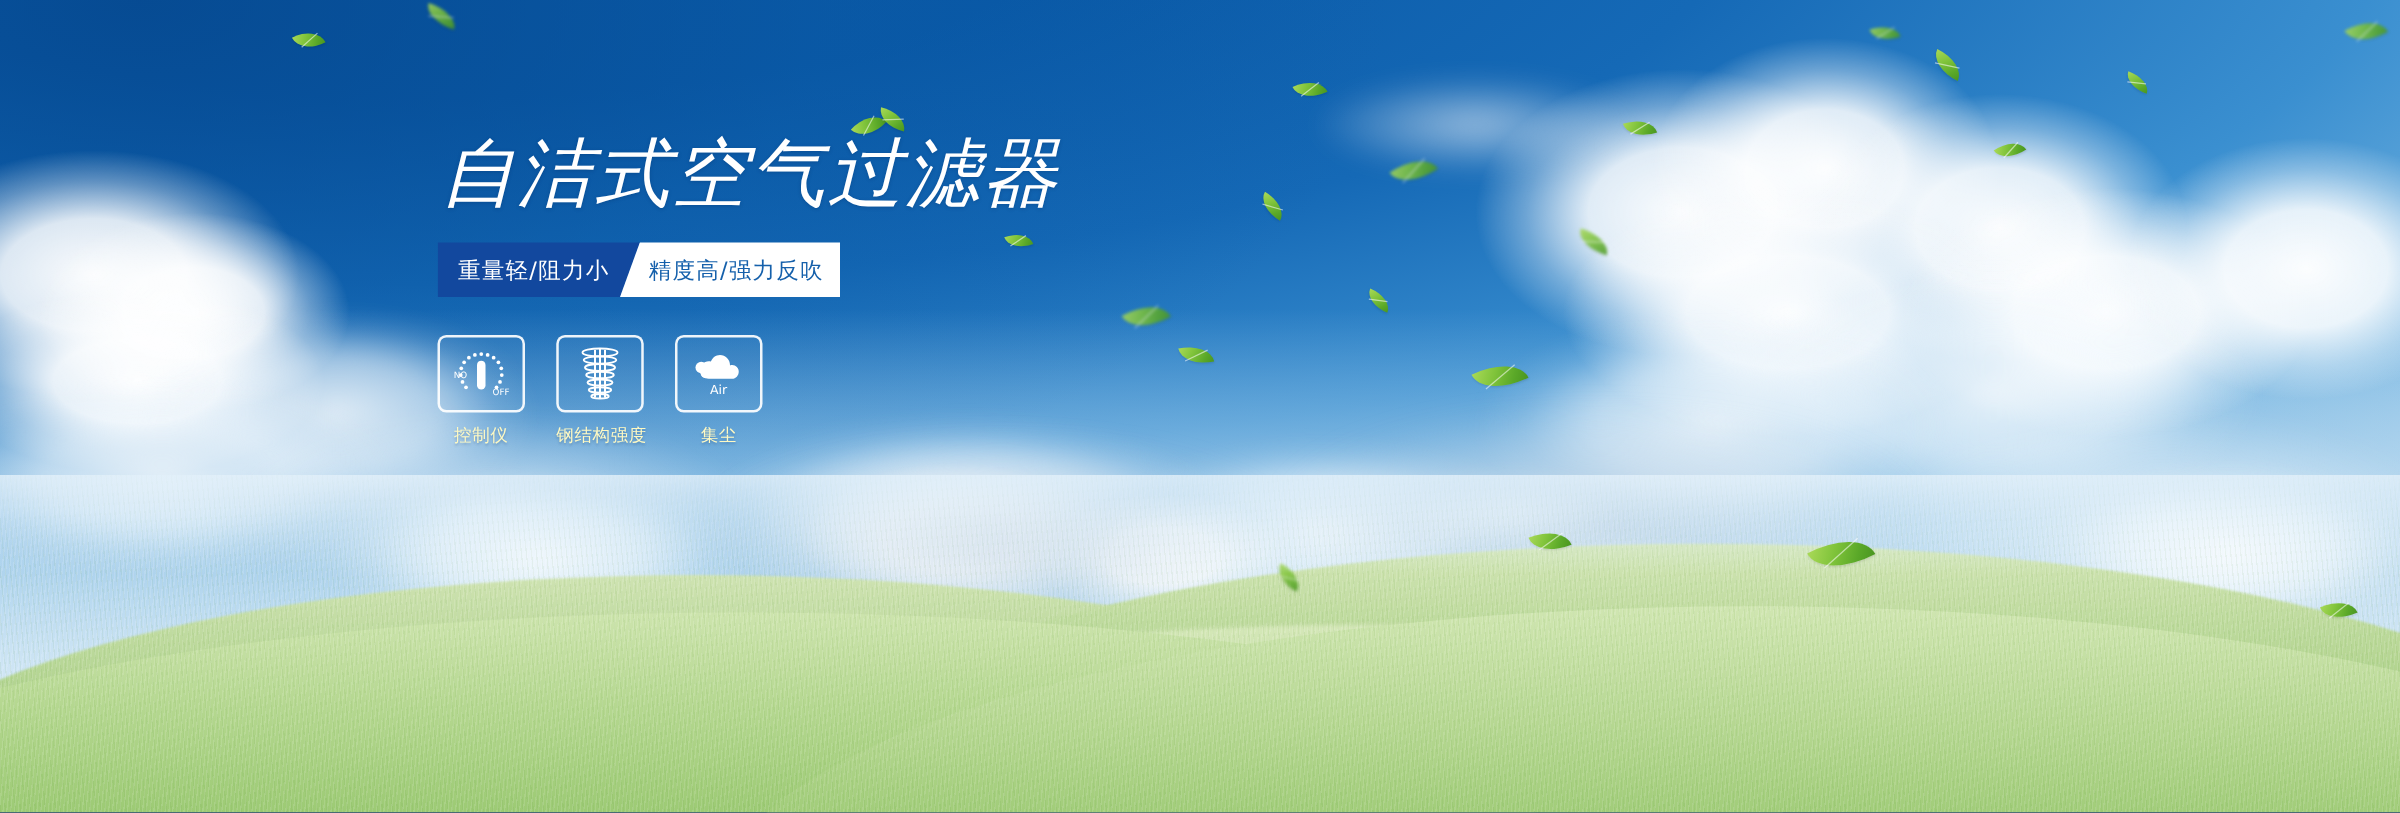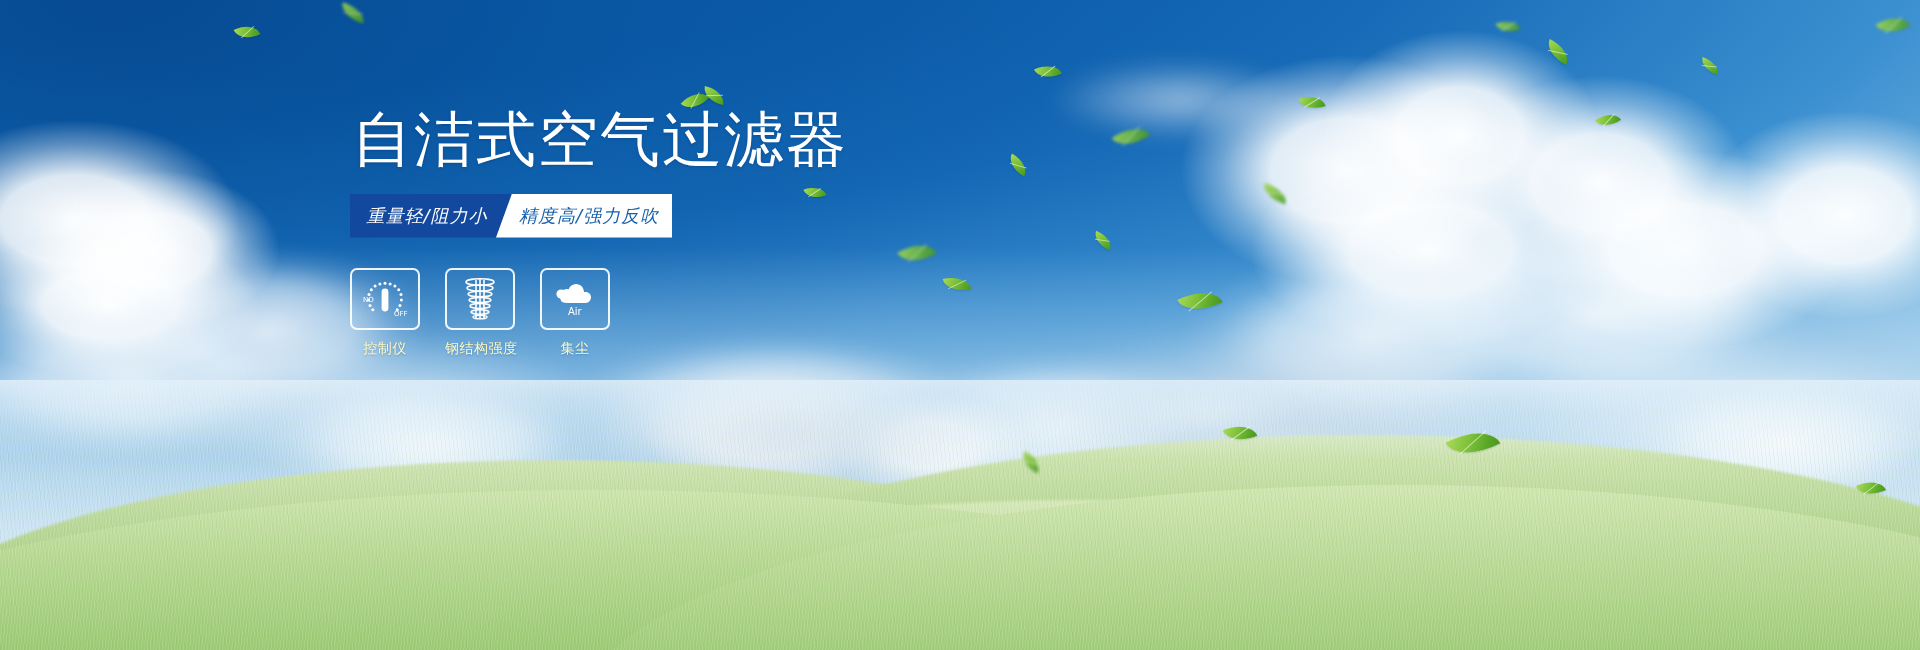--- a/index.html
+++ b/index.html
@@ -140,29 +140,29 @@
 
   .title {
     color: #ffffff;
     font-size: 60px;
     line-height: 1.06;
     font-weight: 400;
     letter-spacing: 2px;
     white-space: nowrap;
     margin: 0 0 22px 2px;
     text-shadow: 0 1px 3px rgba(0,40,90,0.28);
+    font-style: italic;
   }
 
   .tagline {
     display: flex;
     align-items: stretch;
     height: 44px;
     width: 322px;
     margin-bottom: 30px;
-    font-style: italic;
   }
   .tag {
     display: flex;
     align-items: center;
     justify-content: center;
     font-size: 18px;
     letter-spacing: 1px;
     white-space: nowrap;
   }
   .tag-primary {

